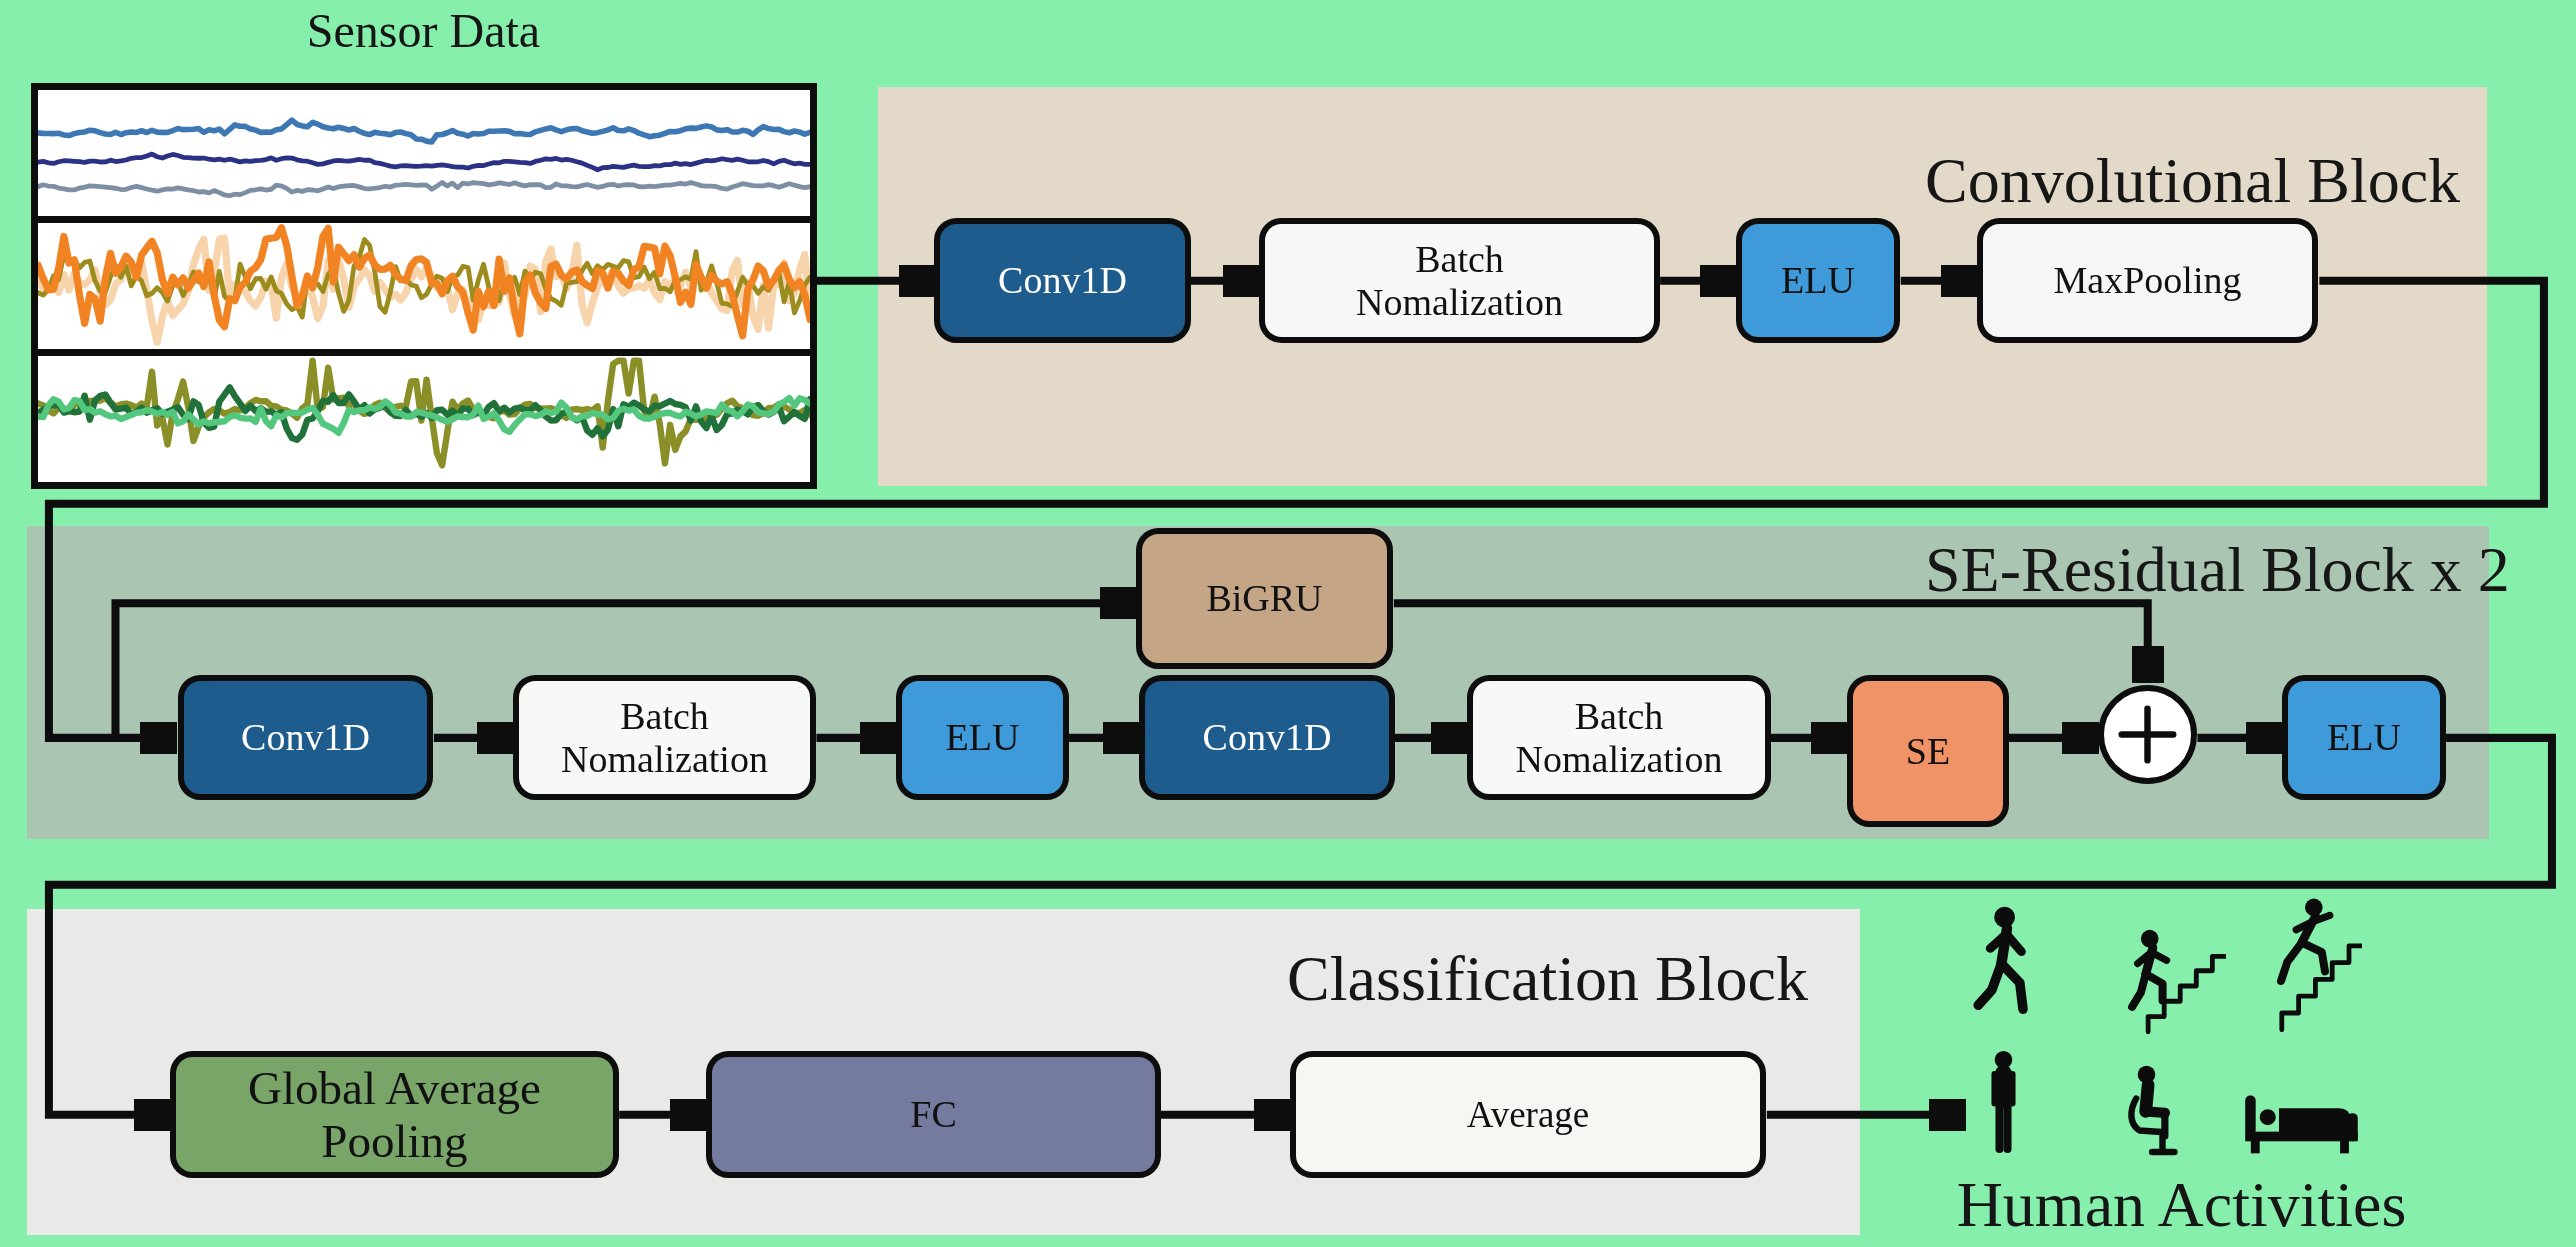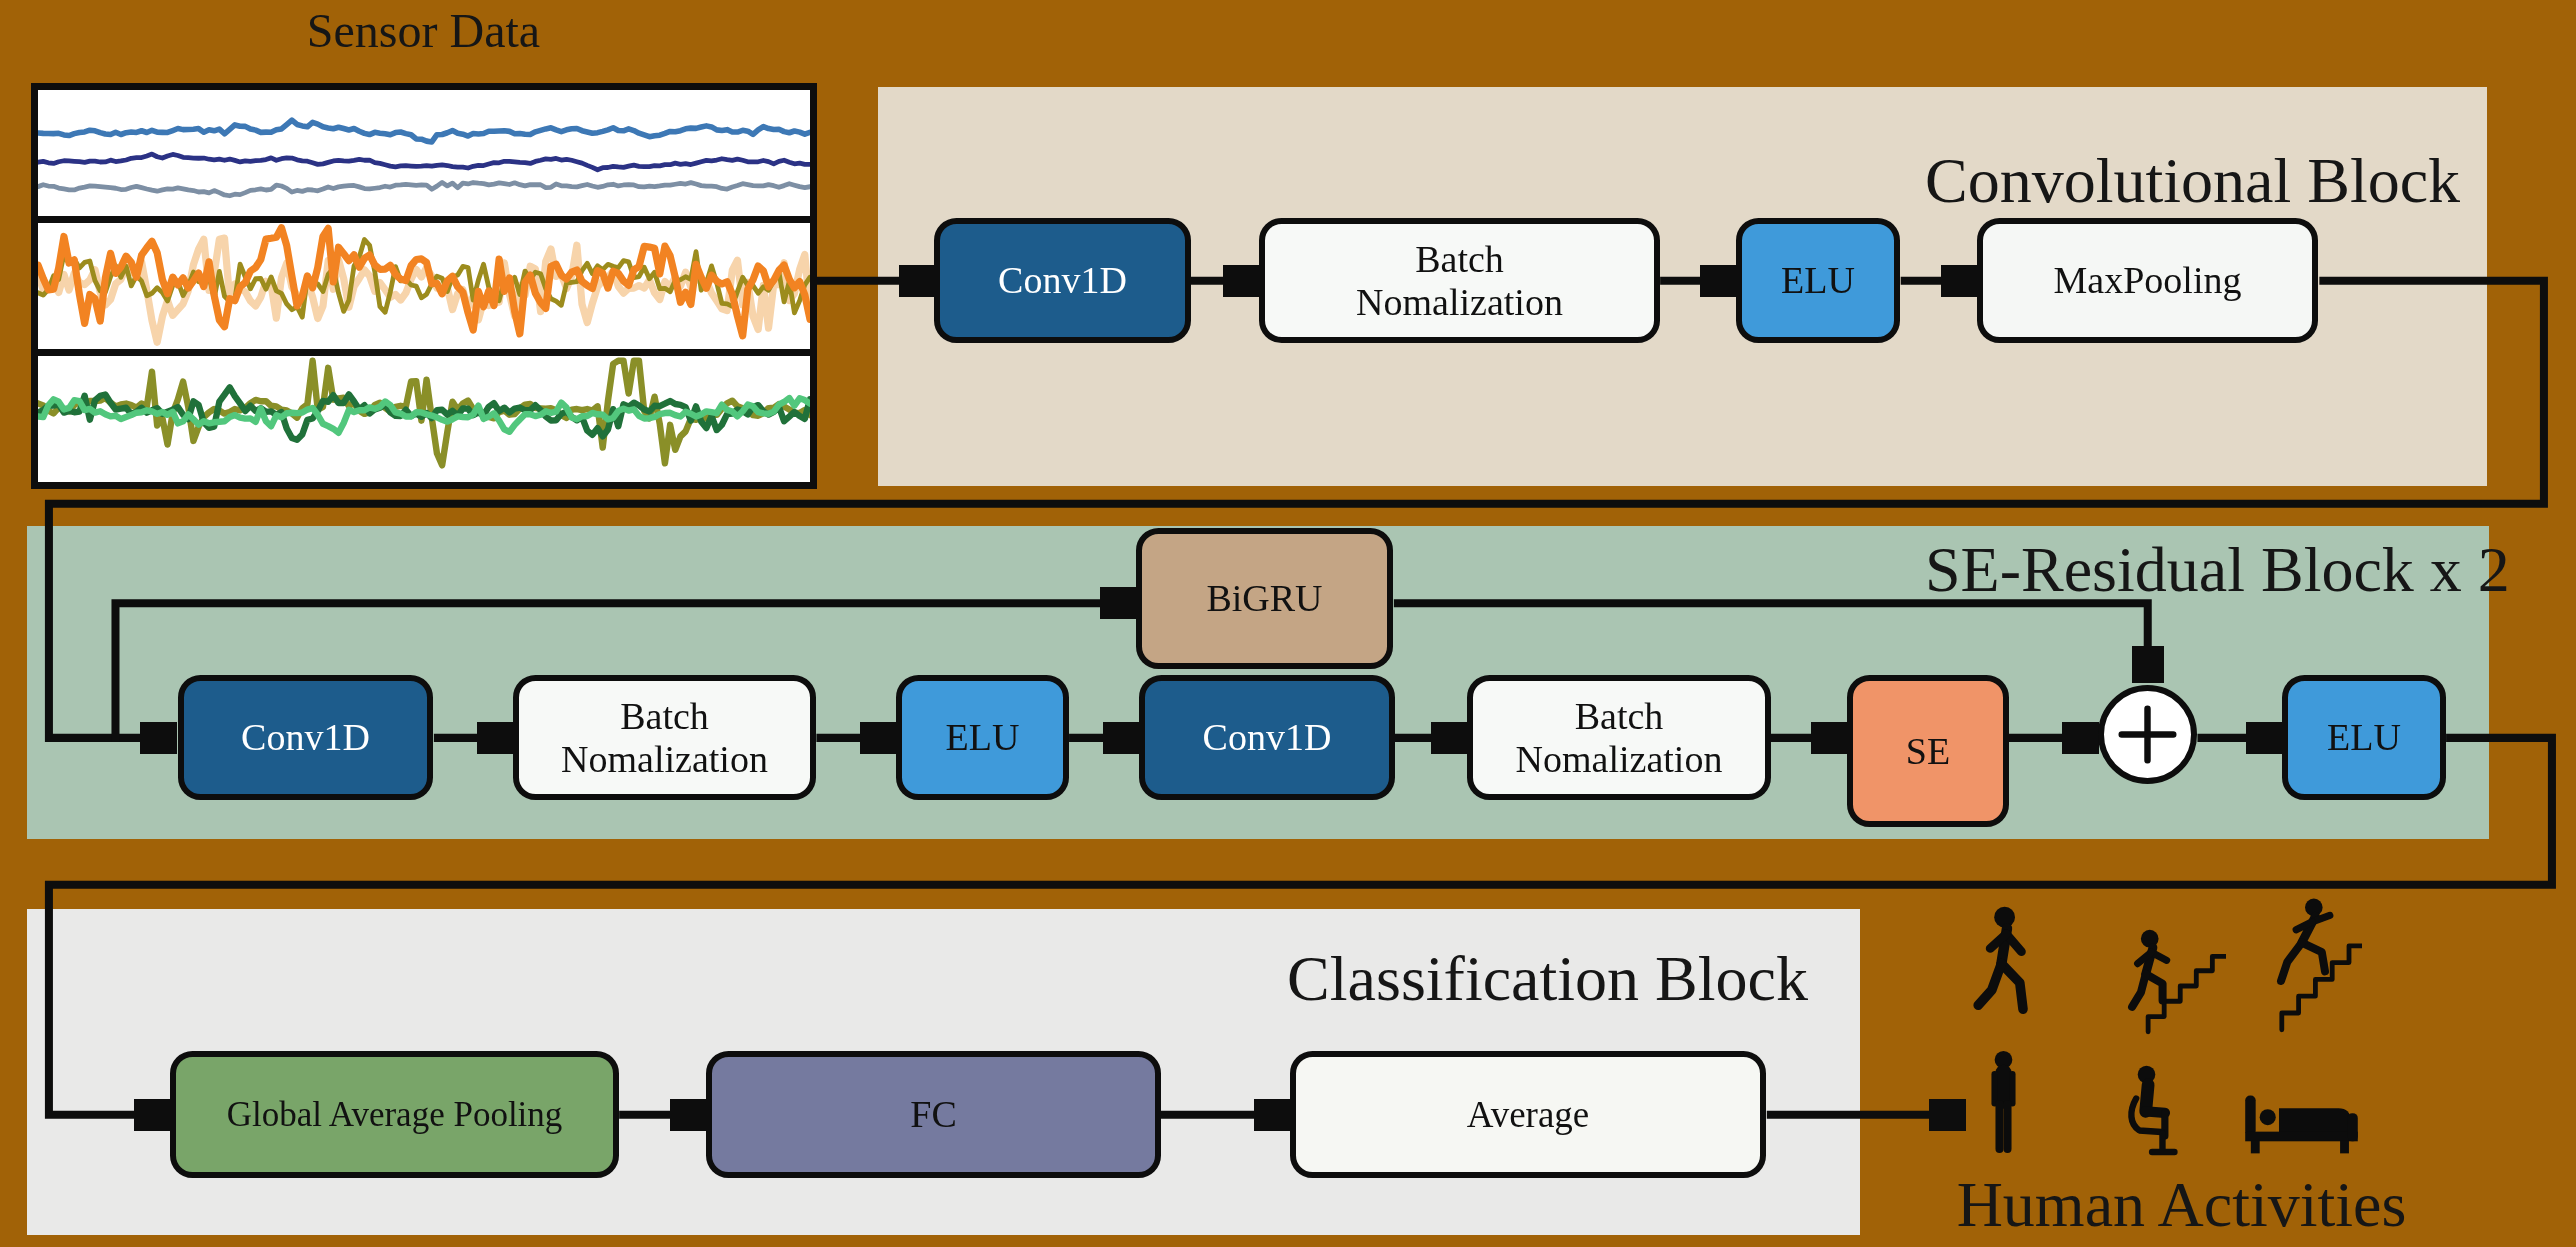--- a/index.html
+++ b/index.html
@@ -1,17 +1,17 @@
 <!DOCTYPE html>
 <html style="font-size:13px"><head>
 <meta charset="utf-8">
 <style>
   html,body{margin:0;padding:0;background:#ffffff;}
   .canvas{
-    position:relative;width:2576px;height:1248px;background:#a16207;overflow:hidden;
+    position:relative;width:2576px;height:1248px;background:#86efac;overflow:hidden;
     font-family:"Liberation Serif","DejaVu Serif",serif;color:#141414;
   }
   .bgblock{position:absolute;z-index:0;}
   .bg-conv{left:878px;top:87px;width:1609px;height:399px;background:#e3d9c8;}
   .bg-se{left:26.5px;top:526px;width:2462px;height:313px;background:#aac5b2;}
   .bg-class{left:26.5px;top:909px;width:1833px;height:326px;background:#e9e9e8;}
 
   .conns{position:absolute;left:0;top:0;width:2576px;height:1248px;z-index:1;pointer-events:none;}
   .conns path{stroke:#0d0d0d;stroke-width:10;fill:none;}
 
@@ -28,21 +28,21 @@
 
   .n-bigru{left:1136px;top:528px;width:257px;height:141px;background:#c4a585;}
   .n-conv1d-b{left:178px;top:675px;width:255px;height:125px;background:#1d5c8c;color:#fff;}
   .n-bn-b{left:513px;top:675px;width:303px;height:125px;background:#f7f9f7;padding:0 11.2px;}
   .n-elu-b{left:896px;top:675px;width:173px;height:125px;background:#3f9ada;}
   .n-conv1d-c{left:1139px;top:675px;width:256px;height:125px;background:#1d5c8c;color:#fff;}
   .n-bn-c{left:1467px;top:675px;width:304px;height:125px;background:#f7f9f7;padding:0 11.2px;}
   .n-se{left:1847px;top:675px;width:162px;height:152px;background:#f09468;}
   .n-elu-c{left:2282px;top:675px;width:164px;height:125px;background:#3f9ada;}
 
-  .n-gap{left:170px;top:1051px;width:449px;height:127px;background:#79a569;font-size:35px;}
+  .n-gap{left:170px;top:1051px;width:449px;height:127px;background:#79a569;font-size:47px;}
   .n-fc{left:706px;top:1051px;width:455px;height:127px;background:#757a9f;}
   .n-output{left:1290px;top:1051px;width:476px;height:127px;background:#f6f7f3;font-size:37px;}
 
   .addcircle{
     position:absolute;z-index:2;left:2098px;top:685px;width:99px;height:99px;
     box-sizing:border-box;border:6.4px solid #0d0d0d;border-radius:50%;background:#ffffff;
   }
   .addcircle svg{position:absolute;left:0;top:0;width:100%;height:100%;}
 
   .title{position:absolute;z-index:2;font-size:64px;text-align:center;white-space:nowrap;color:#161616;}

